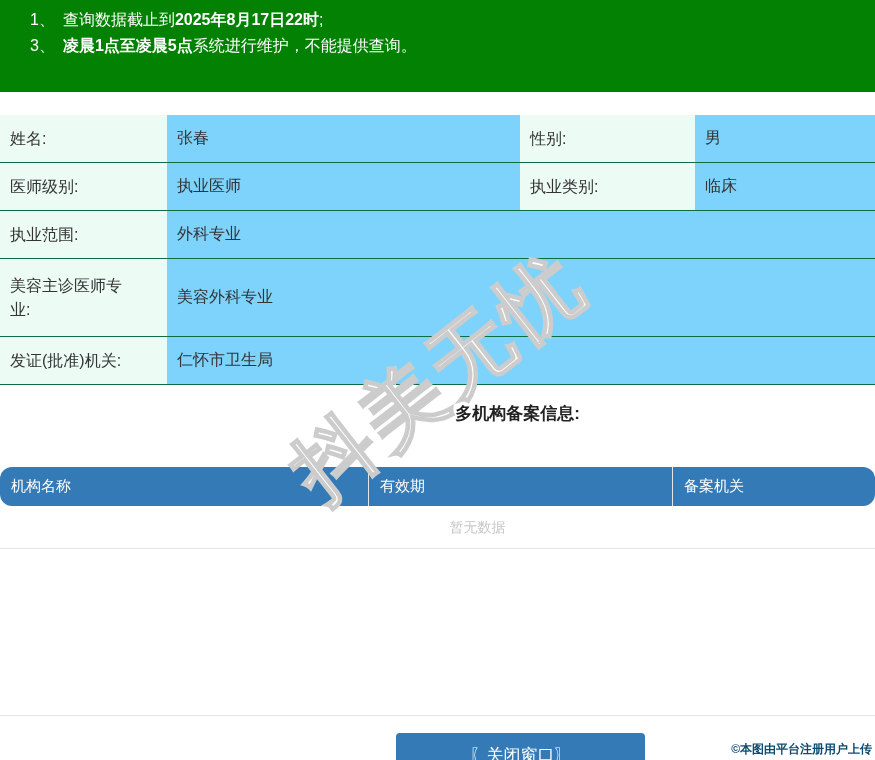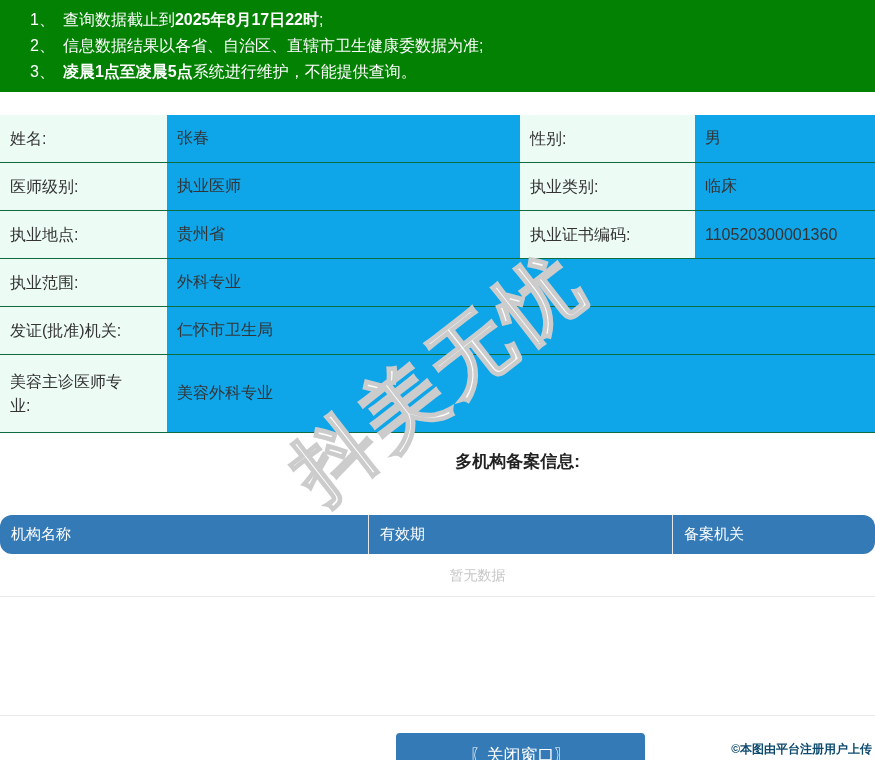--- a/index.html
+++ b/index.html
@@ -15,21 +15,21 @@
   .notice-line{white-space:nowrap;}
   .notice-num{margin-right:8px;}
   .notice-line b{font-weight:bold;}
   
   .profile{margin-top:23px;width:875px;}
   .prow{display:grid;border-bottom:1px solid #0f6b40;}
   .prow.pair{grid-template-columns:167px 353px 175px 1fr;}
   .prow.single{grid-template-columns:167px 1fr;}
   .pcell{display:flex;align-items:center;min-height:47px;font-size:16px;box-sizing:border-box;}
   .plabel{background:#ecfbf4;padding:6px 30px 6px 10px;line-height:24px;}
-  .pvalue{background:#0ea5e9;padding:6px 4px 6px 10px;}
+  .pvalue{background:#7dd3fc;padding:6px 4px 6px 10px;}
   .tall .pcell{min-height:77px;}
   
   .filing-title{
     margin-top:18px;padding-left:160px;text-align:center;
     font-size:17px;font-weight:bold;color:#222;height:22px;line-height:22px;
   }
   .filing-header{
     margin-top:42px;width:875px;height:39px;background:#337ab7;color:#ffffff;
     display:grid;grid-template-columns:368px 304px 1fr;font-size:15px;border-radius:12px;
   }
@@ -59,57 +59,48 @@
   }
 </style>
 </head>
 <body>
 
 <div class="banner">
   <div class="notice-line">
     <span class="notice-num">1、</span><span><span>查询数据截止到</span><b>2025年8月17日22时</b><span>;</span></span>
   </div>
   <div class="notice-line">
-    <span class="notice-num">2、</span><span><span>信息数据结果以各省、自治区、直辖市卫生健康委数据为准;</span></span>
-  </div>
-  <div class="notice-line">
     <span class="notice-num">3、</span><span><b>凌晨1点至凌晨5点</b><span>系统进行维护，不能提供查询。</span></span>
   </div>
 </div>
 
 <div class="profile">
   <div class="prow pair">
     <div class="pcell plabel">姓名:</div>
     <div class="pcell pvalue">张春</div>
     <div class="pcell plabel">性别:</div>
     <div class="pcell pvalue">男</div>
   </div>
   <div class="prow pair">
     <div class="pcell plabel">医师级别:</div>
     <div class="pcell pvalue">执业医师</div>
     <div class="pcell plabel">执业类别:</div>
     <div class="pcell pvalue">临床</div>
   </div>
-  <div class="prow pair">
-    <div class="pcell plabel">执业地点:</div>
-    <div class="pcell pvalue">贵州省</div>
-    <div class="pcell plabel">执业证书编码:</div>
-    <div class="pcell pvalue">110520300001360</div>
-  </div>
   <div class="prow single">
     <div class="pcell plabel">执业范围:</div>
     <div class="pcell pvalue">外科专业</div>
   </div>
+  <div class="prow single tall">
+    <div class="pcell plabel">美容主诊医师专业:</div>
+    <div class="pcell pvalue">美容外科专业</div>
+  </div>
   <div class="prow single">
     <div class="pcell plabel">发证(批准)机关:</div>
     <div class="pcell pvalue">仁怀市卫生局</div>
-  </div>
-  <div class="prow single tall">
-    <div class="pcell plabel">美容主诊医师专业:</div>
-    <div class="pcell pvalue">美容外科专业</div>
   </div>
 </div>
 
 <div class="filing-title">多机构备案信息:</div>
 
 <div class="filing-header">
   <div class="fh-cell">机构名称</div>
   <div class="fh-cell">有效期</div>
   <div class="fh-cell">备案机关</div>
 </div>

